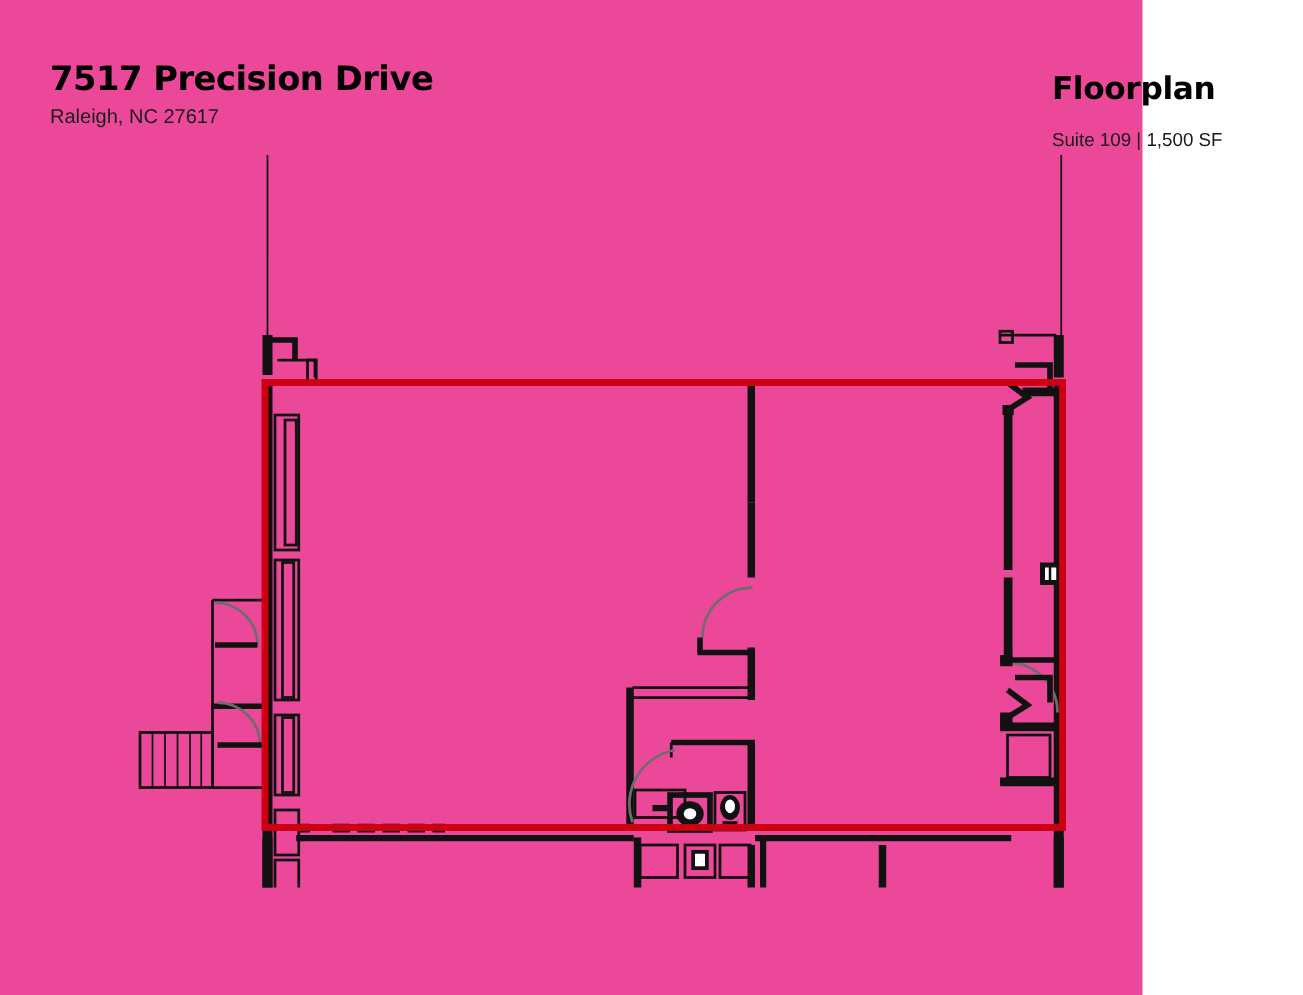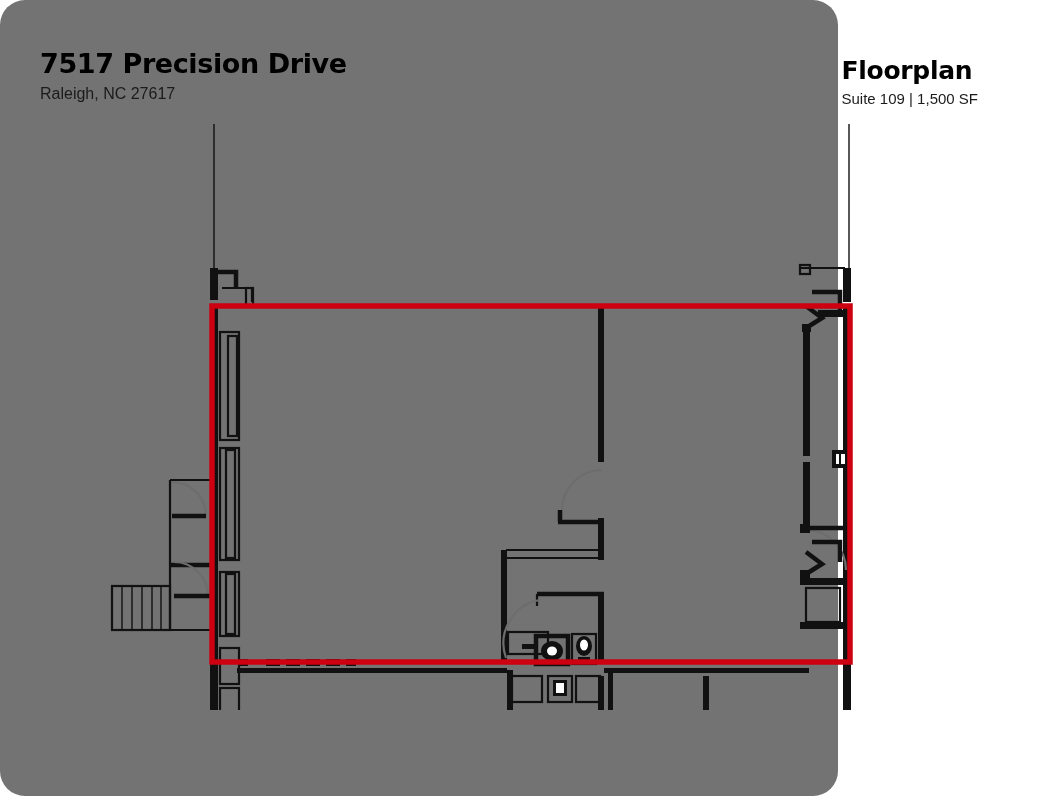--- a/index.html
+++ b/index.html
@@ -10,24 +10,23 @@
   body {
     width: 1042px;
     height: 796px;
     font-family: "Liberation Sans", sans-serif;
     -webkit-font-smoothing: antialiased;
     overflow: hidden;
     position: relative;
   }
   #sheet {
     position: relative;
-    width: 838px;
+    width: 914px;
     height: 796px;
-    background: #737373;
-    border-radius: 25px;
+    background: #ec4899;
   }
 
   
   .header {
     position: absolute;
     top: 0;
     left: 0;
     width: 1042px;
     height: 118px;
   }
@@ -67,21 +66,21 @@
     letter-spacing: -0.3px;
     color: #000000;
     line-height: 1.05;
     white-space: nowrap;
   }
   .sheet-sub {
     font-family: "Liberation Sans", sans-serif;
     font-weight: 400;
     font-size: 15px;
     color: #1b1b1b;
-    margin-top: 6px;
+    margin-top: 20px;
     white-space: nowrap;
   }
 
   
   .plan-wrap {
     position: absolute;
     left: 0;
     top: 110px;
     width: 1042px;
     height: 600px;

